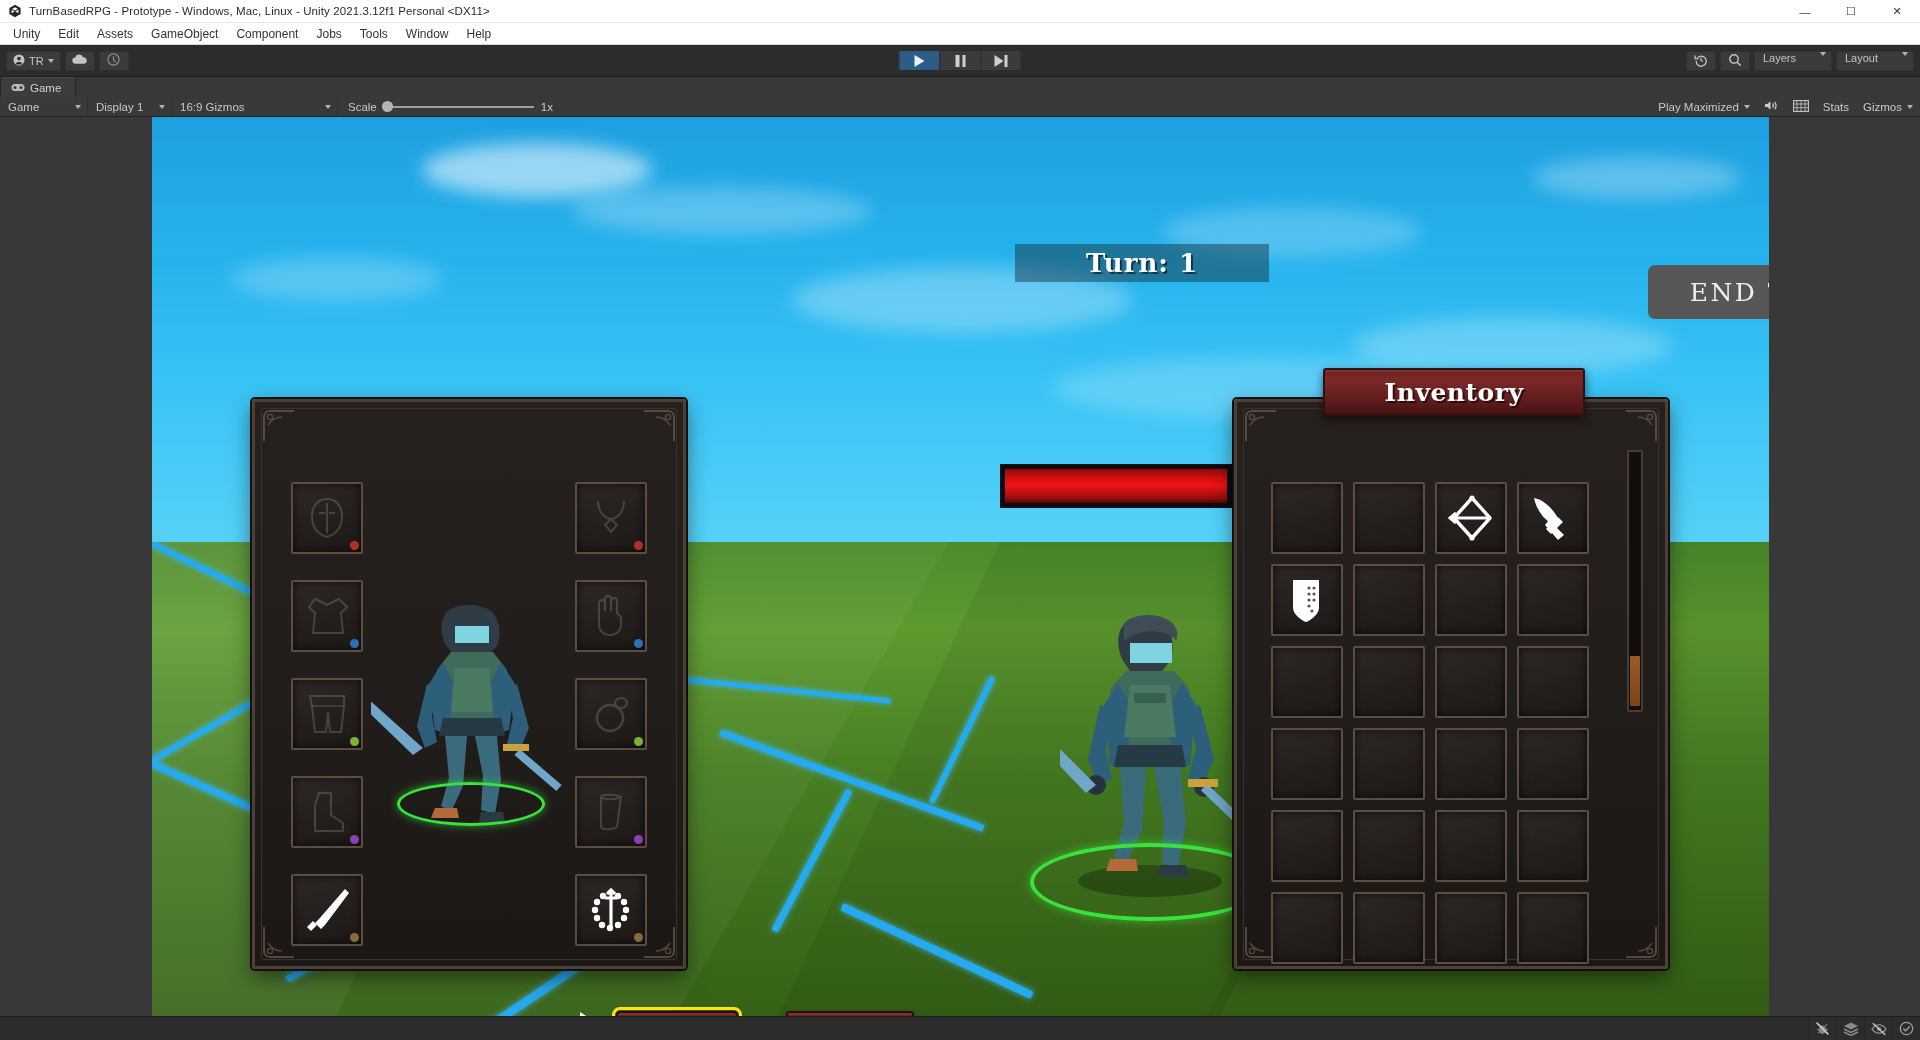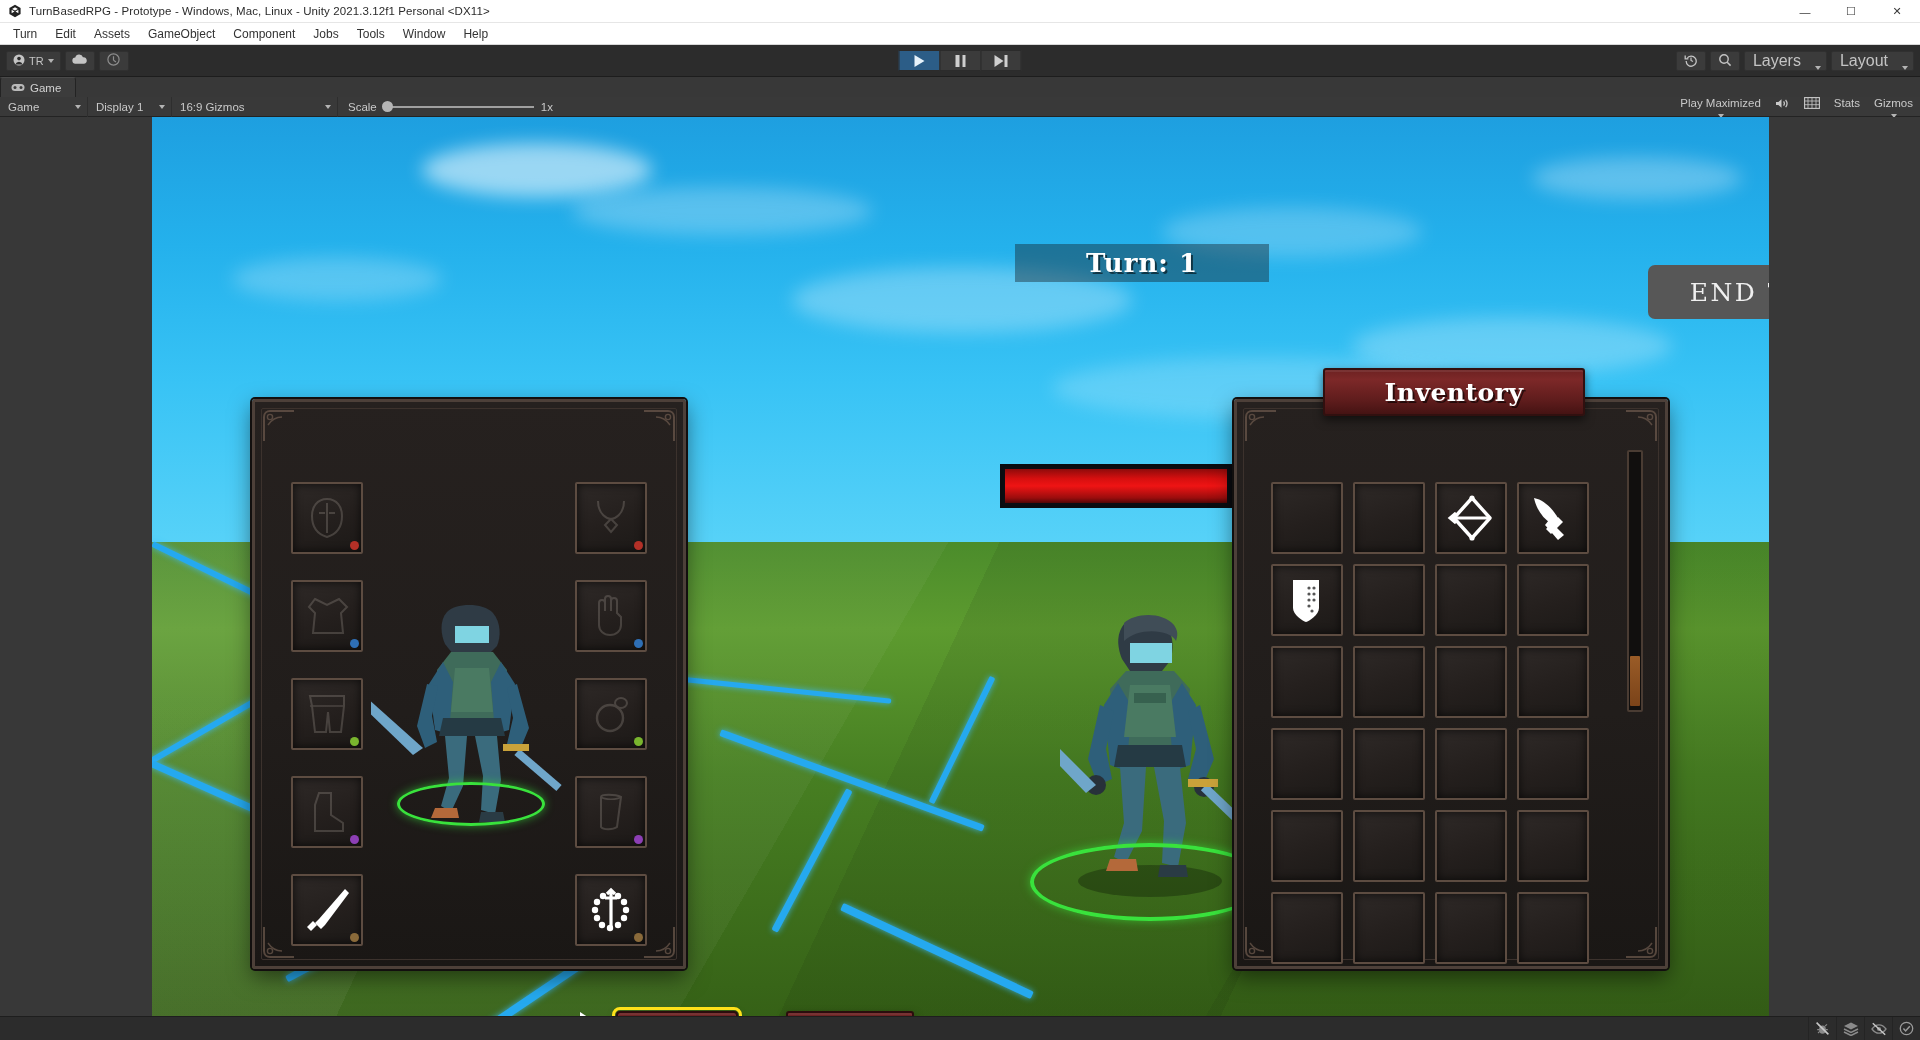--- a/index.html
+++ b/index.html
@@ -91,22 +91,22 @@
     border-bottom: 6px solid transparent; border-left: 9px solid #cfcfcf;
   }
   .glyph-step .bar { width: 3px; height: 12px; background: #cfcfcf; }
 
   .tb-right {
     position: absolute; right: 6px; display: flex;
     align-items: center; gap: 4px;
   }
   .tb-drop {
     height: 20px; background: #3b3b3b; border: 1px solid #303030;
-    border-radius: 2px; display: flex; align-items: flex-end;
-    color: #c4c4c4; font-size: 16px; padding: 0 5px 0 8px;
+    border-radius: 2px; display: flex; align-items: flex-start;
+    color: #c4c4c4; font-size: 11px; padding: 0 5px 0 8px;
     min-width: 78px; justify-content: space-between; gap: 14px;
   }
 
   
   .tabrow {
     height: 20px; background: #383838; display: flex; align-items: flex-end;
   }
   .vtab {
     height: 20px; background: #3c3c3c; display: flex; align-items: center;
     gap: 5px; padding: 0 14px 0 10px; font-size: 11.5px; color: #d2d2d2;
@@ -138,21 +138,21 @@
   .slider-knob {
     width: 11px; height: 11px; border-radius: 50%; background: #b5b5b5;
     position: absolute; left: -2px; top: -4.5px;
   }
   .gt-right {
     position: absolute; right: 0; display: flex; align-items: center;
     height: 20px;
   }
   .gt-ritem {
     height: 20px; display: flex; align-items: center; gap: 5px;
-    padding: 0 7px; color: #c9c9c9; white-space: nowrap; flex-direction: column;
+    padding: 0 7px; color: #c9c9c9; white-space: nowrap;
   }
 
   
   .gamearea {
     position: relative; width: 1920px; height: 920px;
     background: #383838; overflow: hidden;
   }
   .gameview {
     position: absolute; left: 152px; top: 0;
     width: 1617px; height: 909px;
@@ -345,21 +345,21 @@
   </span>
   <span class="wtitle">TurnBasedRPG - Prototype - Windows, Mac, Linux - Unity 2021.3.12f1 Personal &lt;DX11&gt;</span>
   <div class="wbtns">
     <div class="wbtn">—</div>
     <div class="wbtn">☐</div>
     <div class="wbtn close">✕</div>
   </div>
 </div>
 
 <div class="menubar">
-  <div class="menu-item">Turn</div>
+  <div class="menu-item">Unity</div>
   <div class="menu-item">Edit</div>
   <div class="menu-item">Assets</div>
   <div class="menu-item">GameObject</div>
   <div class="menu-item">Component</div>
   <div class="menu-item">Jobs</div>
   <div class="menu-item">Tools</div>
   <div class="menu-item">Window</div>
   <div class="menu-item">Help</div>
 </div>
 

